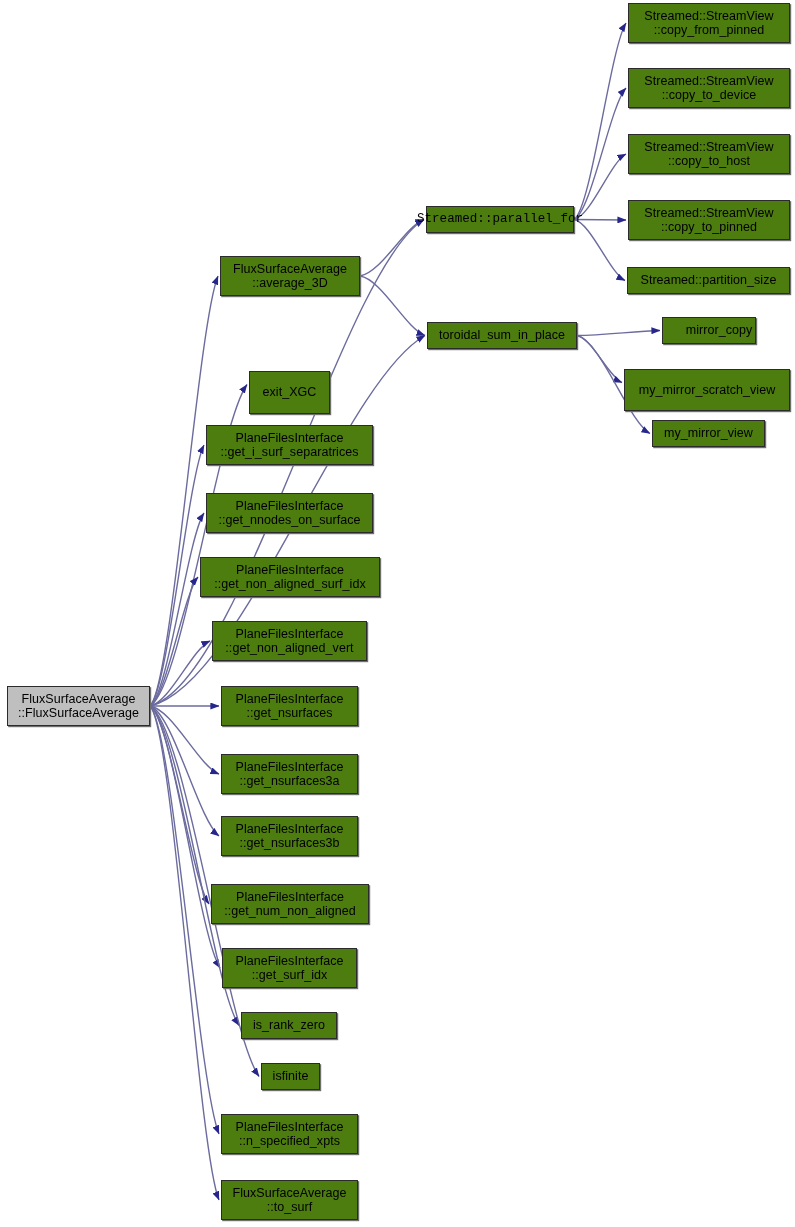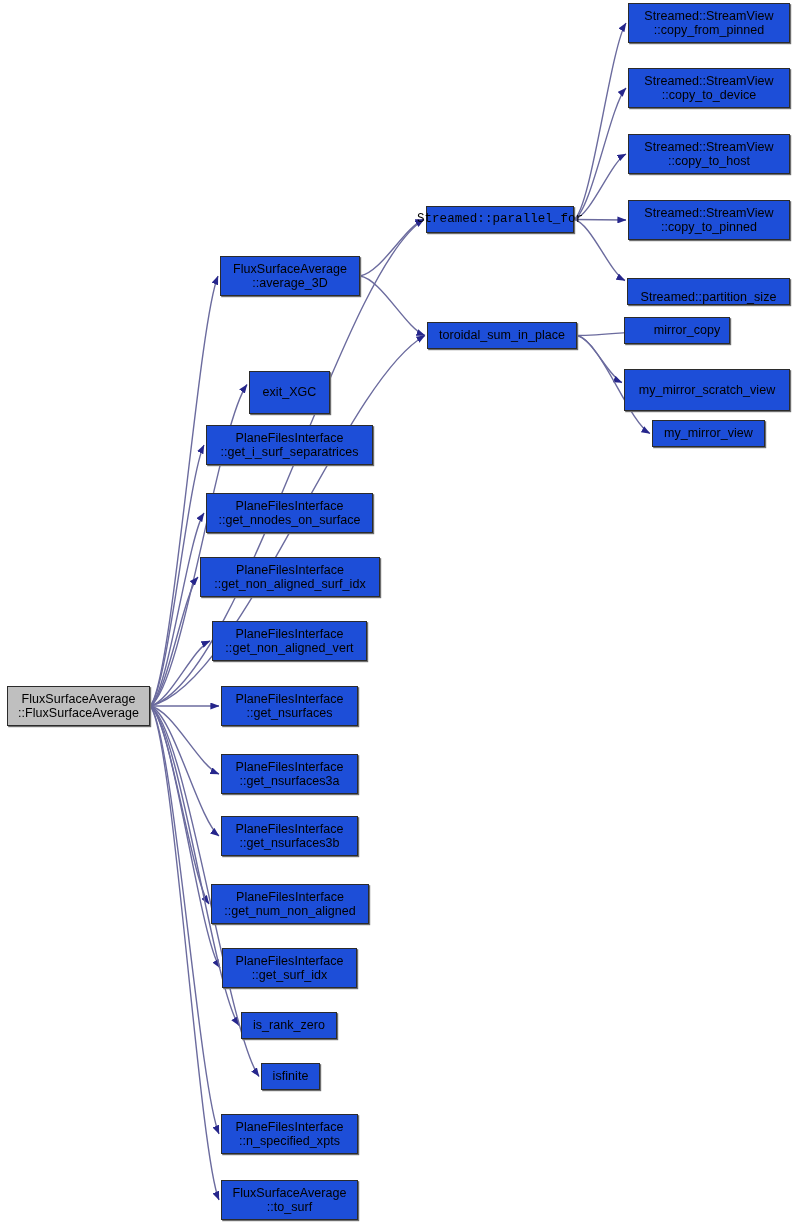--- a/index.html
+++ b/index.html
@@ -19,21 +19,21 @@
     position: absolute;
     left: 0;
     top: 0;
     width: 795px;
     height: 1227px;
   }
   .node {
     position: absolute;
     box-sizing: border-box;
     border: 1px solid #2b2b2b;
-    background: #1d4ed8;
+    background: #4d7c0f;
     color: #000000;
     display: flex;
     flex-direction: column;
     align-items: center;
     justify-content: center;
     text-align: center;
     font-size: 12.5px;
     line-height: 14.5px;
     letter-spacing: 0.05px;
     white-space: nowrap;
@@ -112,24 +112,24 @@
         <span class="ln">::copy_to_device</span>
       </div>
       <div class="node" style="left: 628px; top: 134px; width: 162px; height: 40px;">
         <span class="ln">Streamed::StreamView</span>
         <span class="ln">::copy_to_host</span>
       </div>
       <div class="node" style="left: 628px; top: 200px; width: 162px; height: 40px;">
         <span class="ln">Streamed::StreamView</span>
         <span class="ln">::copy_to_pinned</span>
       </div>
-      <div class="node" style="left: 627px; top: 278px; width: 163px; height: 27px; justify-content: flex-end;">
+      <div class="node" style="left: 627px; top: 267px; width: 163px; height: 27px;">
         <span class="ln">Streamed::partition_size</span>
       </div>
-      <div class="node" style="left: 624px; top: 317px; width: 106px; height: 27px; padding-left: 20px;">
+      <div class="node" style="left: 662px; top: 317px; width: 94px; height: 27px; padding-left: 20px;">
         <span class="ln">mirror_copy</span>
       </div>
       <div class="node" style="left: 624px; top: 369px; width: 166px; height: 42px;">
         <span class="ln">my_mirror_scratch_view</span>
       </div>
       <div class="node" style="left: 652px; top: 420px; width: 113px; height: 27px; text-align: right;">
         <span class="ln">my_mirror_view</span>
       </div>
       <div class="node" style="left: 249px; top: 371px; width: 81px; height: 43px;">
         <span class="ln">exit_XGC</span>

